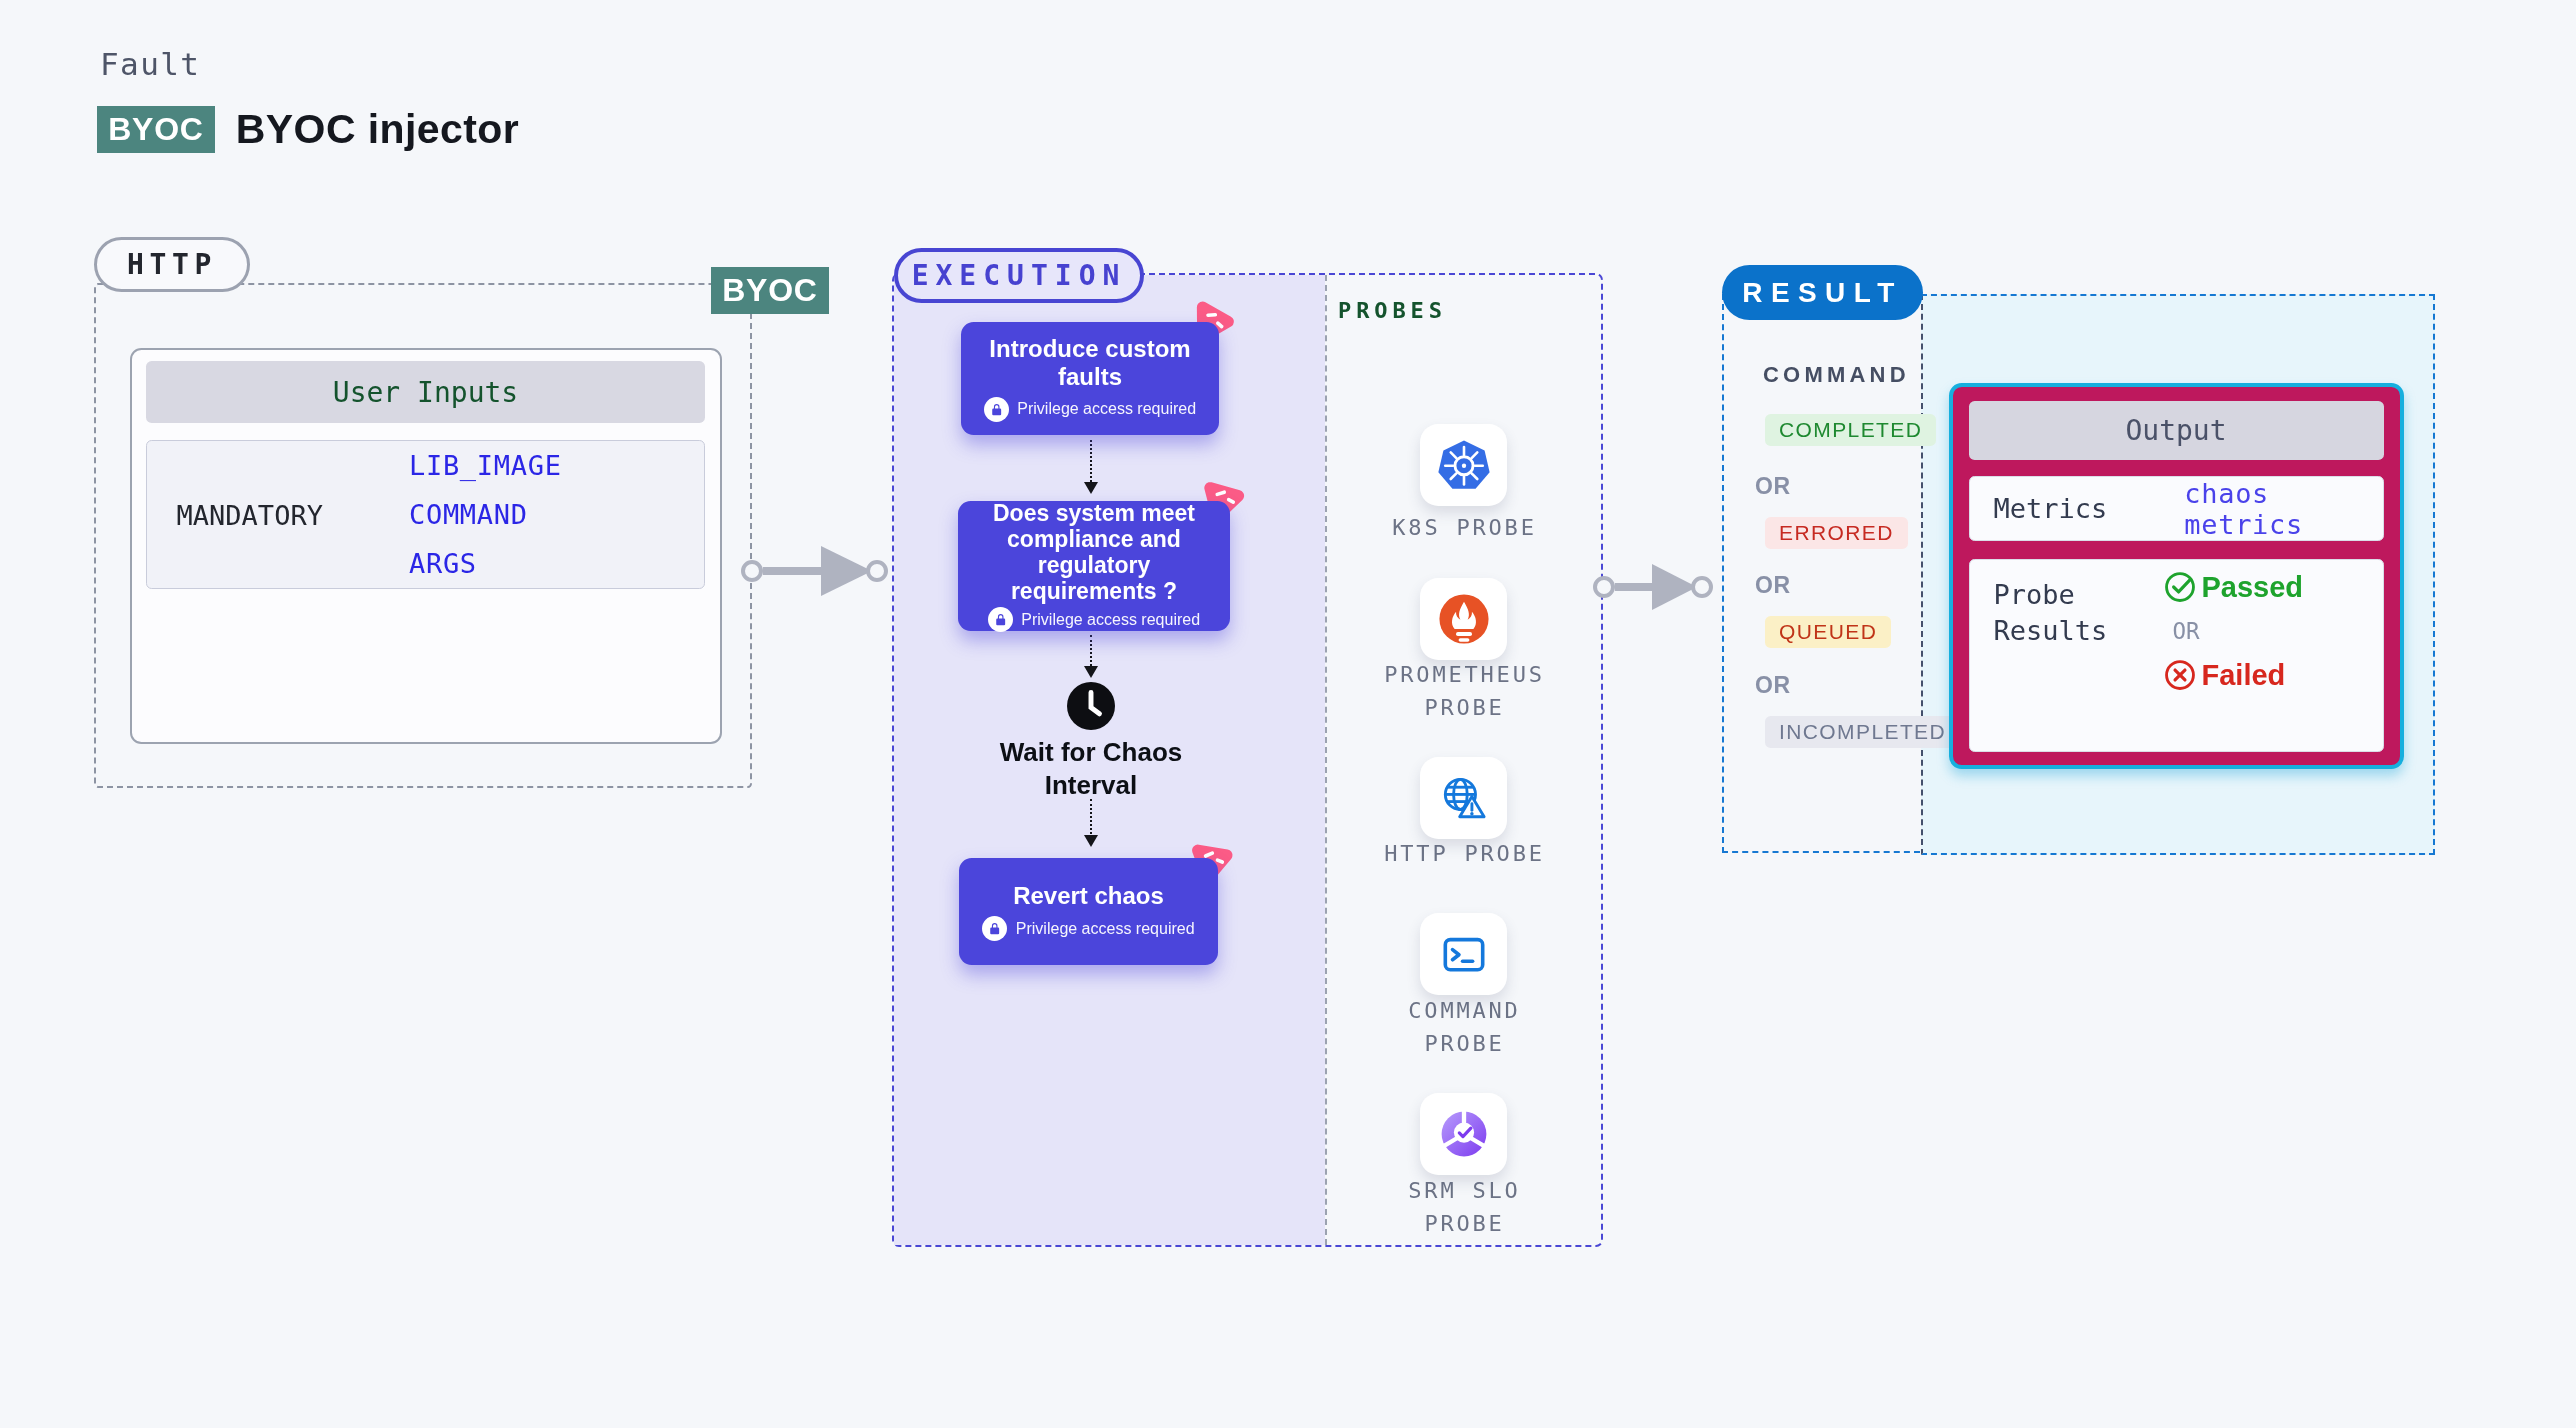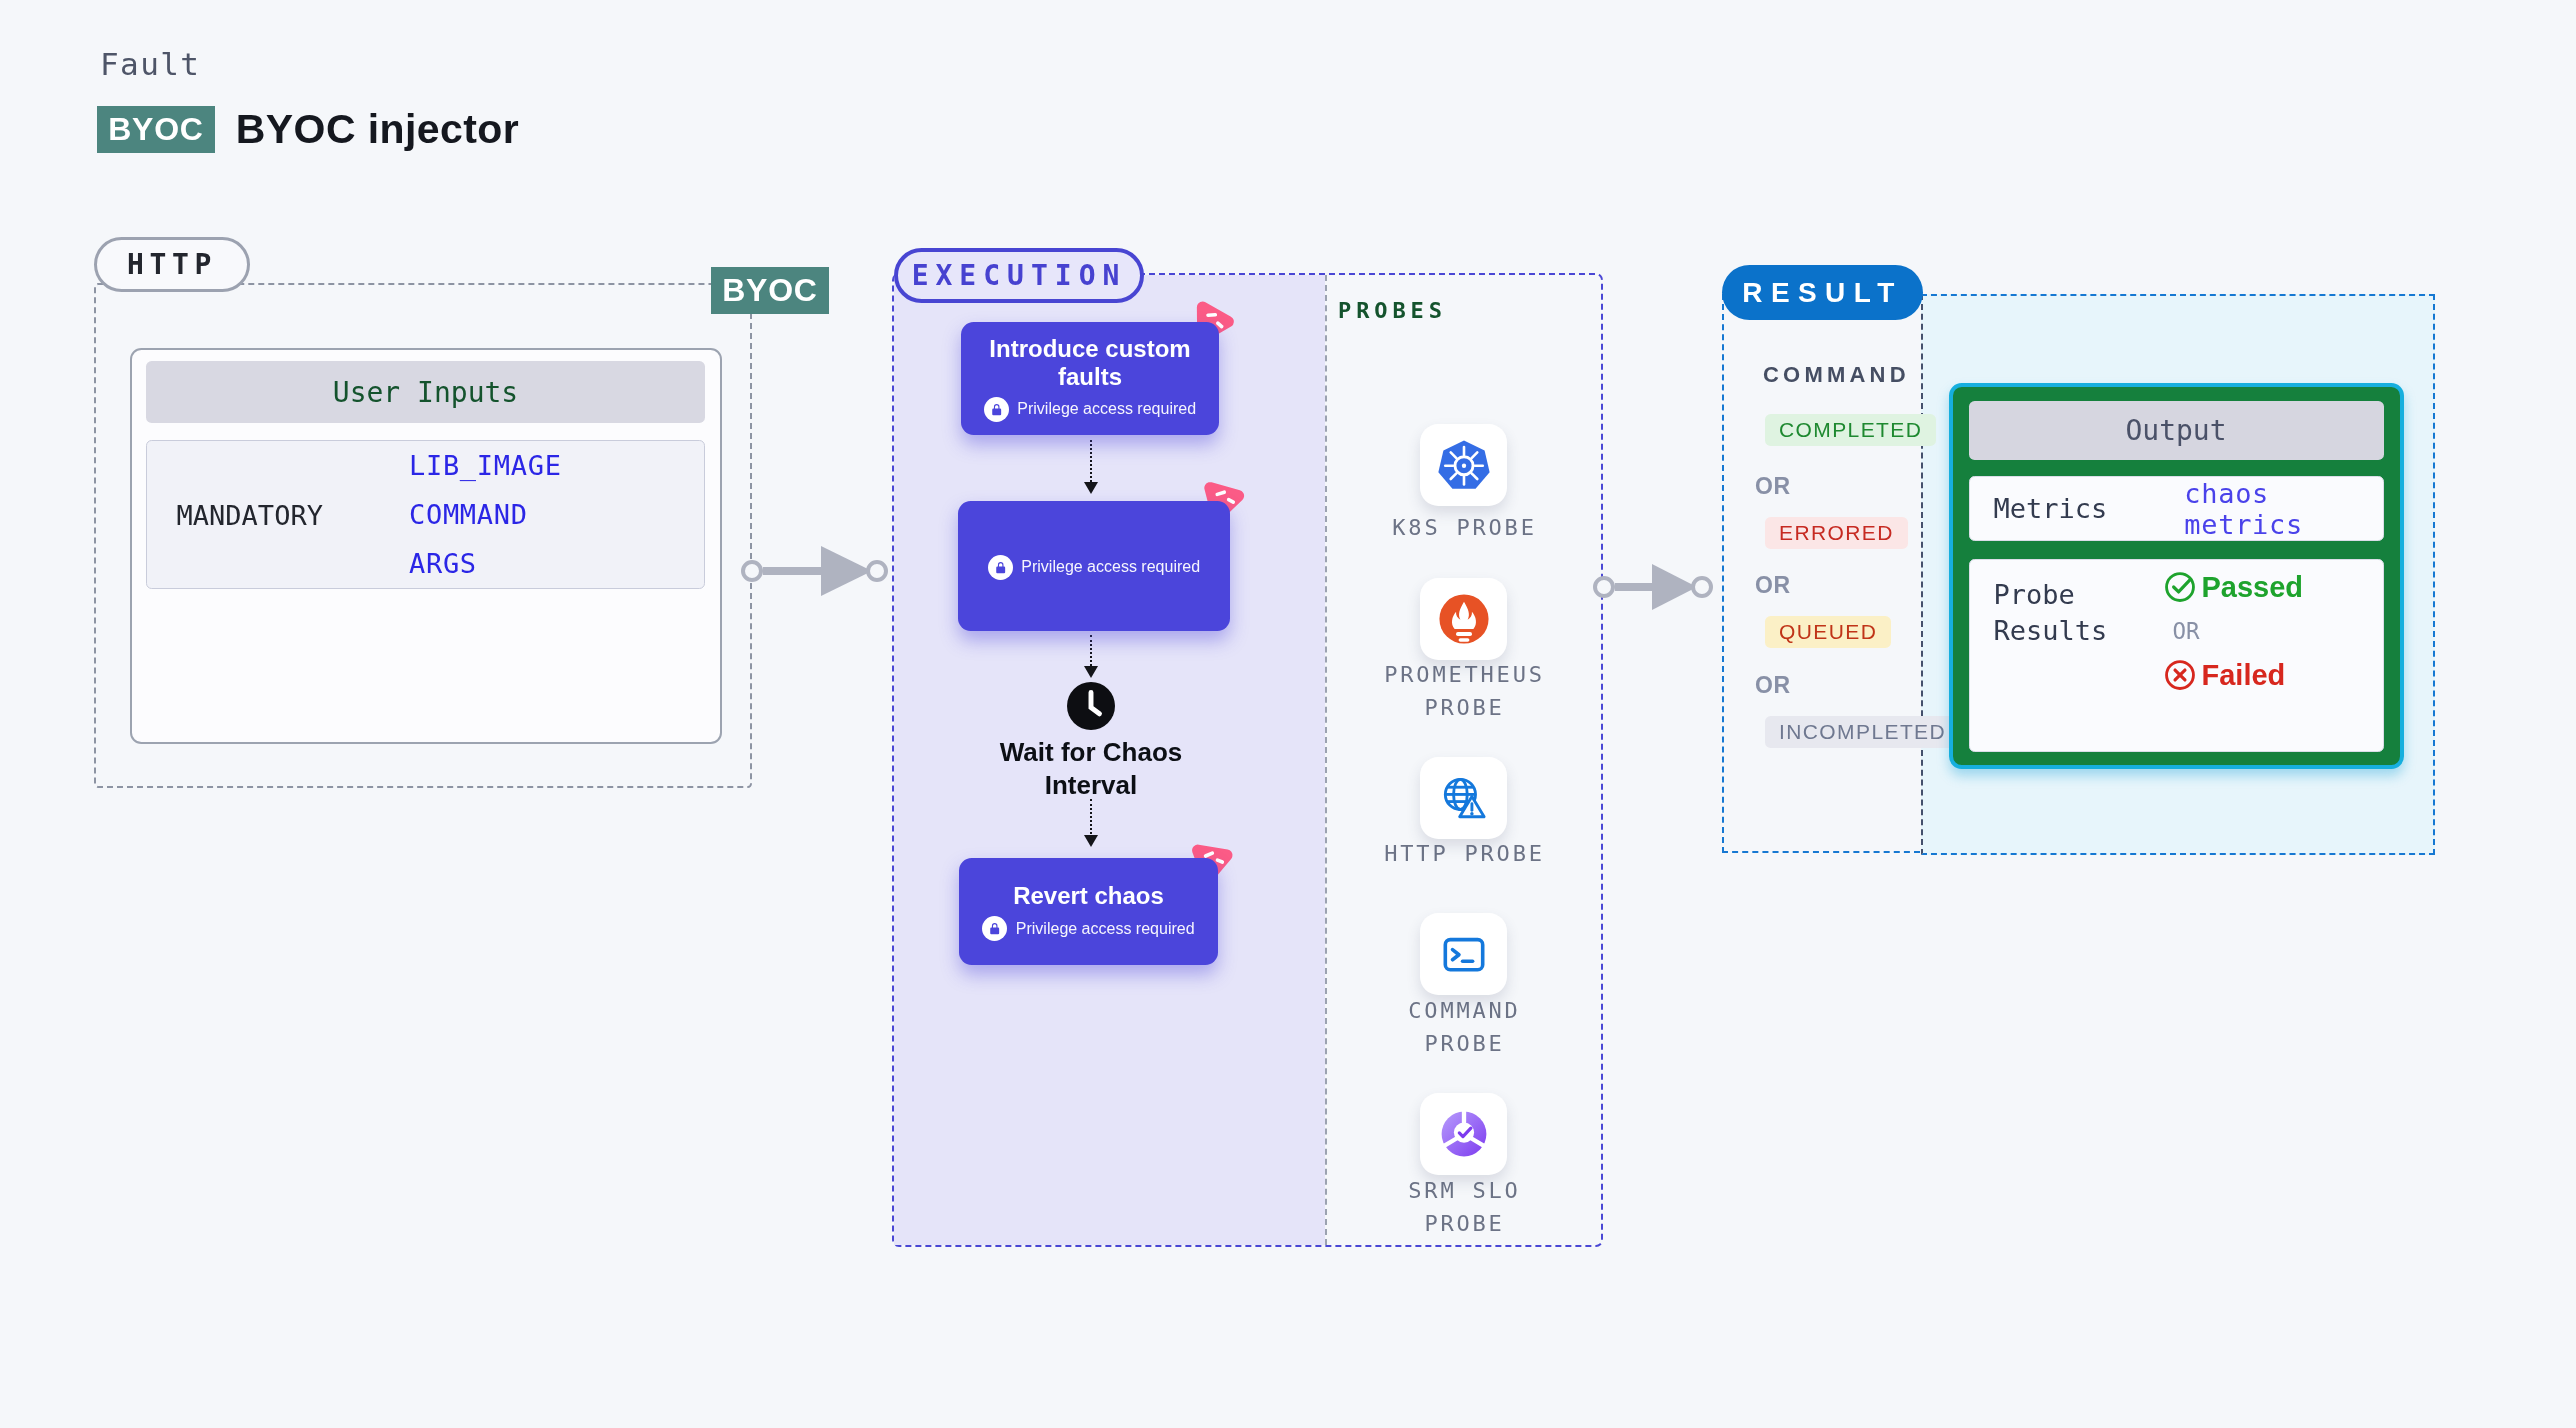--- a/index.html
+++ b/index.html
@@ -95,21 +95,21 @@
          font-size:21px;font-weight:normal;letter-spacing:1.4px;z-index:2;}
   .badge-completed{left:1765px;top:414px;background:#DFF3E1;color:#1E8930;}
   .badge-errored{left:1765px;top:517px;background:#FBE6E6;color:#C62A22;}
   .badge-queued{left:1765px;top:616px;background:#FBF0C6;color:#C03418;}
   .badge-incompleted{left:1765px;top:716px;background:#E7E8EF;color:#6F7890;}
   .status-or{left:1755px;font-size:23px;font-weight:bold;color:#8890A6;letter-spacing:0.7px;}
   .or-1{top:473px;} .or-2{top:572px;} .or-3{top:672px;}
 
   .output-zone{left:1921px;top:294px;width:514px;height:561px;background:#E7F5FB;
                border:2.8px dashed #1678D2;border-left:2.1px dashed #44506C;box-sizing:border-box;z-index:0;}
-  .output-card{left:1949px;top:383px;width:455px;height:386px;background:#15803d;border:4.2px solid #16AFDE;
+  .output-card{left:1949px;top:383px;width:455px;height:386px;background:#be185d;border:4.2px solid #16AFDE;
                border-radius:12.7px;box-sizing:border-box;z-index:2;
                box-shadow:0 7px 11.3px rgba(20,160,215,.35);}
   .out-header{left:15.5px;top:14px;width:415px;height:59px;background:#D6D6E0;border-radius:5.6px;
               display:flex;align-items:center;justify-content:center;font-size:28px;color:#4A5168;}
   .out-row{left:15.5px;width:415px;background:#FAFBFE;border:1.4px solid #DADDE8;border-radius:5.6px;
            box-sizing:border-box;display:flex;}
   .metrics-row{top:89px;height:65px;align-items:center;padding:0 24px;}
   .metrics-label{font-size:27px;color:#333B4F;}
   .metrics-value{font-size:27px;color:#4A42EA;margin-left:77px;letter-spacing:0.7px;}
   .results-row{top:172px;height:193px;padding:10px 24px;}
@@ -193,20 +193,21 @@
       <span class="lock-circle">
         <svg width="13.4" height="13.4" viewBox="0 0 24 24">
             <path d="M7 10V7a5 5 0 0 1 10 0v3h1a2 2 0 0 1 2 2v8a2 2 0 0 1-2 2H6a2 2 0 0 1-2-2v-8a2 2 0 0 1 2-2h1zm2 0h6V7a3 3 0 0 0-6 0v3z" fill="#4B45DB"></path>
           </svg>
       </span>
       <span class="privilege-text sans">Privilege access required</span>
     </div>
   </div>
 
   <div class="abs node node-2">
+    <div class="node-title sans">Does system meet compliance and regulatory requirements ?</div>
     <div class="privilege">
       <span class="lock-circle">
         <svg width="13.4" height="13.4" viewBox="0 0 24 24">
             <path d="M7 10V7a5 5 0 0 1 10 0v3h1a2 2 0 0 1 2 2v8a2 2 0 0 1-2 2H6a2 2 0 0 1-2-2v-8a2 2 0 0 1 2-2h1zm2 0h6V7a3 3 0 0 0-6 0v3z" fill="#4B45DB"></path>
           </svg>
       </span>
       <span class="privilege-text sans">Privilege access required</span>
     </div>
   </div>
 

